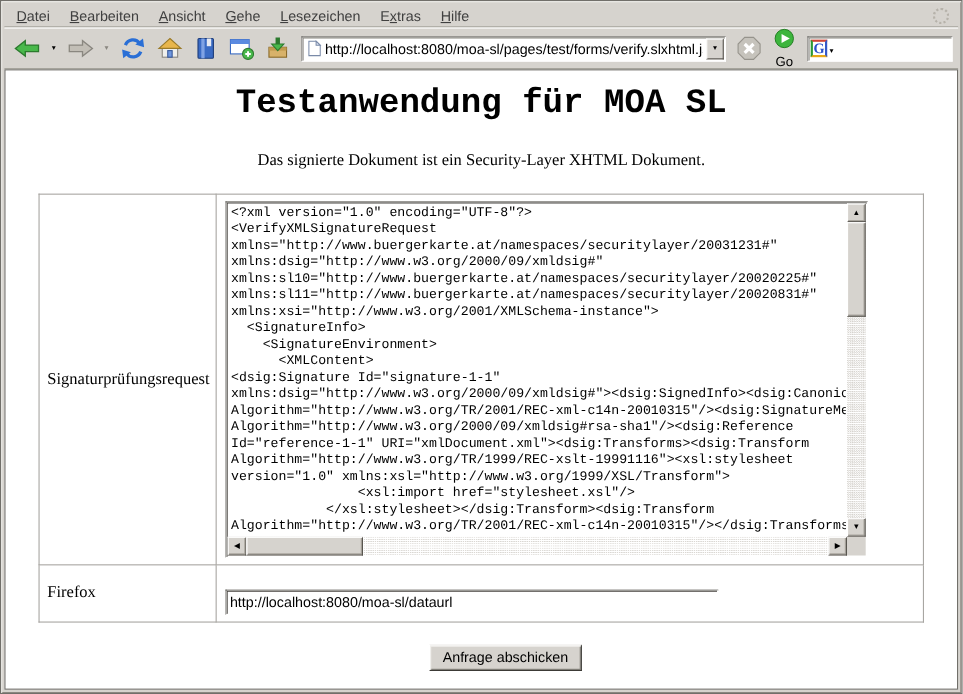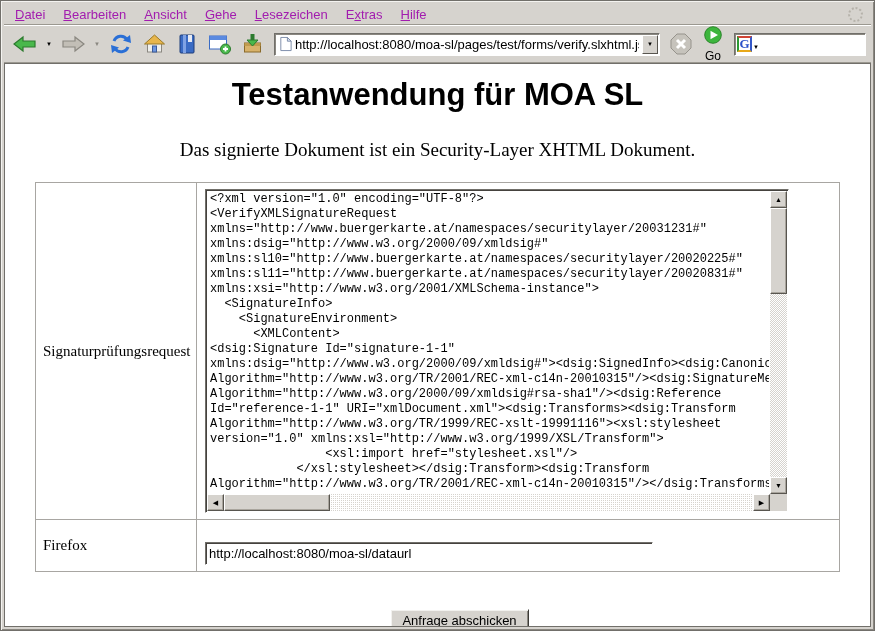--- a/index.html
+++ b/index.html
@@ -35,21 +35,21 @@
   .glyph-min{ position:absolute; left:3px; bottom:2px; width:7px; height:2px; background:#000; }
   .glyph-max{ position:absolute; left:3px; top:2px; width:9px; height:9px; border:1px solid #000; border-top-width:2px; }
   .glyph-close{ font-weight:bold; font-size:11px; line-height:12px; }
 
   
   .menubar{
     height:21px; flex:0 0 21px; display:flex; align-items:center;
     background:#d6d3ce; font-size:13px; padding-left:2px;
     border-bottom:1px solid #9b9890;
   }
-  .menu-item{ padding:2px 9px; cursor:default; color:#a21caf; }
+  .menu-item{ padding:2px 9px; cursor:default; color:#404040; }
   .menu-item u{ text-underline-offset:1px; }
   .menubar-spacer{ flex:1; }
   .throbber{
     width:15px; height:15px; margin-right:8px;
     border:2px dotted #b6b2aa; border-radius:50%;
   }
 
   
   .toolbar{
     height:38px; flex:0 0 38px; display:flex; align-items:center; gap:2px;
@@ -95,23 +95,23 @@
   .searchbox input{ flex:1; border:none; outline:none; min-width:0; font-size:12px; }
 
   
   .viewport{
     flex:1; background:#fff; overflow:hidden;
     border:1px solid #716f6a;
     font-family:"Liberation Serif",serif; color:#000;
   }
   h1.page-title{
     font-size:31px; font-weight:bold; text-align:center;
-    margin:13px 0 0 0; font-family:Liberation Sans, sans-serif;
-  }
-  p.page-subtitle{ text-align:center; font-size:19px; margin:26px 0 0 0; }
+    margin:13px 0 0 0; font-family:Liberation Mono, monospace;
+  }
+  p.page-subtitle{ text-align:center; font-size:15px; margin:26px 0 0 0; }
 
   table.req-table{
     border-collapse:collapse; margin:21px auto 0 auto; width:805px;
     border:1px solid #7e7c78;
   }
   table.req-table td{ border:1px solid #a8a6a2; }
   td.label-cell{
     width:161px; font-size:15px; padding:4px 4px 4px 7px; vertical-align:middle;
   }
   td.field-cell{ padding:6px 8px; vertical-align:middle; }
@@ -157,21 +157,21 @@
     border:1px solid; border-color:#fff #58554f #58554f #fff;
     box-shadow: inset -1px -1px 0 #a9a59d;
   }
 
   .dataurl-input{
     width:448px; height:23px; font-size:13px; font-family:"Liberation Sans",sans-serif;
     border:1px solid; border-color:#716f6a #fff #fff #716f6a;
     box-shadow: inset 1px 1px 0 #45423e; padding:2px 3px; outline:none;margin-top:16px;
   }
 
-  .submit-row{ text-align:center; margin-top:37px;padding-left:44px; }
+  .submit-row{ text-align:center; margin-top:20px;padding-left:44px; }
   .submit-button{
     font-size:13px; font-family:"Liberation Sans",sans-serif; color:#000;
     background:#d6d3ce; padding:3px 11px 4px 11px;
     border:1px solid; border-color:#fff #3c3a36 #3c3a36 #fff;
     box-shadow: inset 1px 1px 0 #f2f1ee, inset -1px -1px 0 #8a8780;
   }
 </style>
 </head>
 <body>
 

